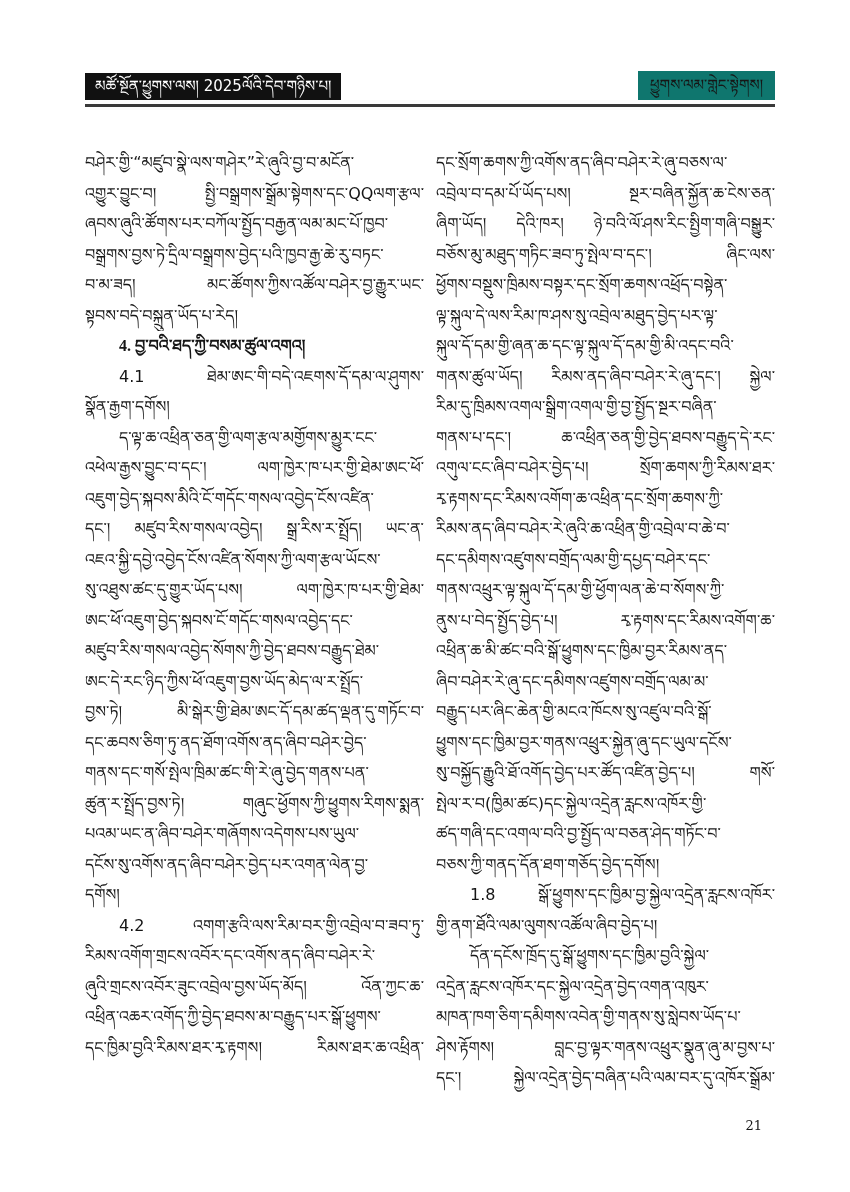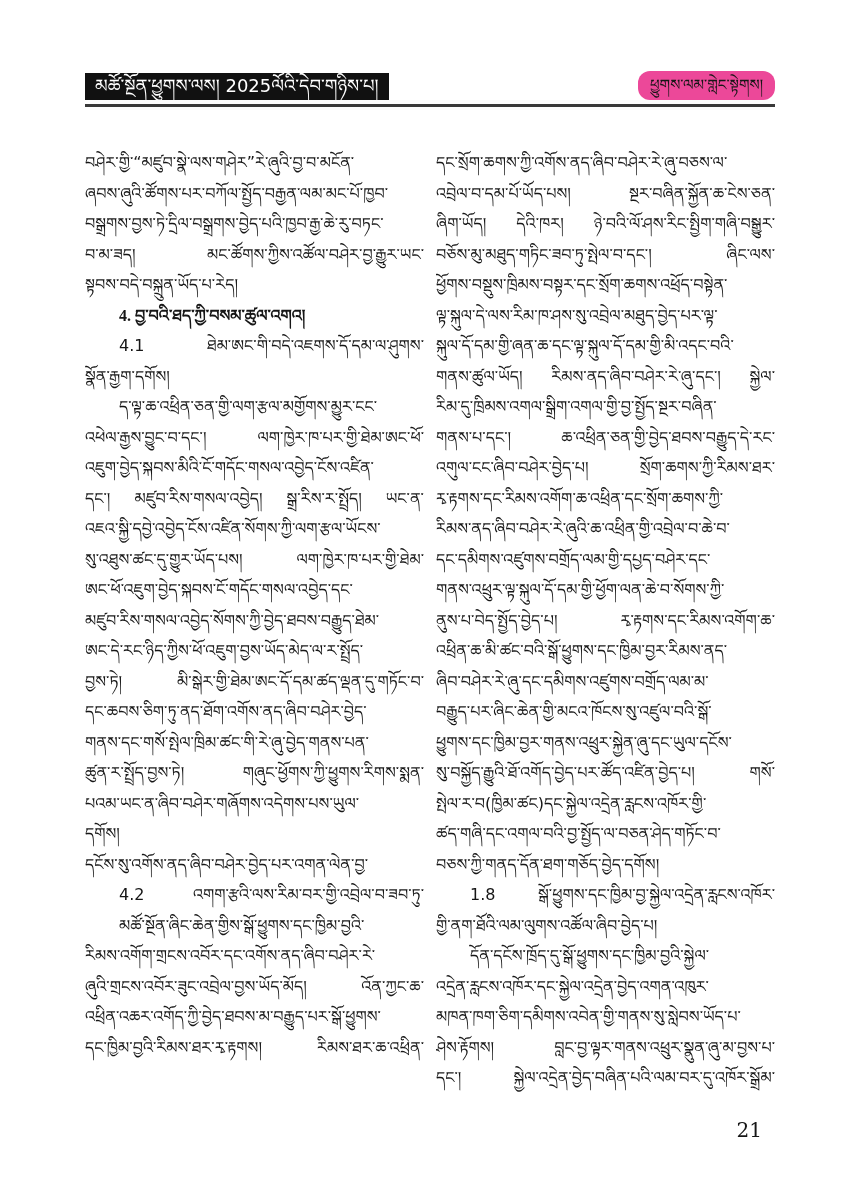--- a/index.html
+++ b/index.html
@@ -23,21 +23,21 @@
   }
   .header-row {
     display: flex;
     justify-content: space-between;
     align-items: flex-end;
     height: 32px;
   }
   .banner-left {
     background: #111111;
     color: #ffffff;
-    font-size: 18px;
+    font-size: 15px;
     line-height: 26px;
     height: 27px;
     padding: 0 10px;
     white-space: nowrap;
     overflow: hidden;
   }
   .banner-right {
     background: #d8d8d8;
     color: #161616;
     font-size: 15px;
@@ -83,41 +83,42 @@
   .line.h1 {
     font-weight: bold;
     text-align: left;
     text-align-last: left;
     font-family: Liberation Serif, serif;
   }
   .page-number {
     position: absolute;
     top: 1118px;
     right: 88px;
-    font-size: 20px;
+    font-size: 13px;
     color: #161616;
     font-family: "DejaVu Serif", serif;
   }
 </style>
 </head>
 <body>
 
 <div class="page">
   <div class="content">
 
     <div class="header-row">
       <div class="banner-left" style="background: rgb(17, 17, 17);">མཚོ་སྔོན་ཕྱུགས་ལས། 2025ལོའི་དེབ་གཉིས་པ།</div>
-      <div class="banner-right" style="background: #ec4899; border-radius: 12px;">ཕྱུགས་ལམ་གླེང་སྟེགས།</div>
+      <div class="banner-right" style="background: #0f766e;">ཕྱུགས་ལམ་གླེང་སྟེགས།</div>
     </div>
 
     <div class="header-rule" style="background: rgb(58, 58, 58);"></div>
 
     <div class="columns">
       <div class="col">
           <div class="line body">བཤེར་གྱི་“མཛུབ་སྣེ་ལས་གཤེར”རེ་ཞུའི་བྱ་བ་མངོན་</div>
+          <div class="line body">འགྱུར་བྱུང་བ། སྤྱི་བསྒྲགས་སྒྲོམ་སྟེགས་དང་QQལག་རྩལ་</div>
           <div class="line body">ཞབས་ཞུའི་ཚོགས་པར་བཀོལ་སྤྱོད་བརྒྱན་ལམ་མང་པོ་ཁྱབ་</div>
           <div class="line body">བསྒྲགས་བྱས་ཏེ་དྲིལ་བསྒྲགས་བྱེད་པའི་ཁྱབ་རྒྱ་ཆེ་རུ་བཏང་</div>
           <div class="line body">བ་མ་ཟད། མང་ཚོགས་ཀྱིས་འཚོལ་བཤེར་བྱ་རྒྱུར་ཡང་</div>
           <div class="line body end">སྟབས་བདེ་བསྐྲུན་ཡོད་པ་རེད།</div>
           <div class="line h1 indent end">4. བྱ་བའི་ཐད་ཀྱི་བསམ་ཚུལ་འགའ།</div>
           <div class="line h2 indent">4.1 ཐེམ་ཨང་གི་བདེ་འཇགས་དོ་དམ་ལ་ཤུགས་</div>
           <div class="line h2 end">སྣོན་རྒྱག་དགོས།</div>
           <div class="line body indent">ད་ལྟ་ཆ་འཕྲིན་ཅན་གྱི་ལག་རྩལ་མགྱོགས་མྱུར་ངང་</div>
           <div class="line body">འཕེལ་རྒྱས་བྱུང་བ་དང་། ལག་ཁྱེར་ཁ་པར་གྱི་ཐེམ་ཨང་ཕོ་</div>
           <div class="line body">འཇུག་བྱེད་སྐབས་མིའི་ངོ་གདོང་གསལ་འབྱེད་ངོས་འཛིན་</div>
@@ -125,24 +126,23 @@
           <div class="line body">འཇའ་སྐྱི་དབྱེ་འབྱེད་ངོས་འཛིན་སོགས་ཀྱི་ལག་རྩལ་ཡོངས་</div>
           <div class="line body">སུ་འཐུས་ཚང་དུ་གྱུར་ཡོད་པས། ལག་ཁྱེར་ཁ་པར་གྱི་ཐེམ་</div>
           <div class="line body">ཨང་ཕོ་འཇུག་བྱེད་སྐབས་ངོ་གདོང་གསལ་འབྱེད་དང་</div>
           <div class="line body">མཛུབ་རིས་གསལ་འབྱེད་སོགས་ཀྱི་བྱེད་ཐབས་བརྒྱུད་ཐེམ་</div>
           <div class="line body">ཨང་དེ་རང་ཉིད་ཀྱིས་ཕོ་འཇུག་བྱས་ཡོད་མེད་ལ་ར་སྤྲོད་</div>
           <div class="line body">བྱས་ཏེ། མི་སྒེར་གྱི་ཐེམ་ཨང་དོ་དམ་ཚད་ལྡན་དུ་གཏོང་བ་</div>
           <div class="line body">དང་ཆབས་ཅིག་ཏུ་ནད་ཐོག་འགོས་ནད་ཞིབ་བཤེར་བྱེད་</div>
           <div class="line body">གནས་དང་གསོ་སྤེལ་ཁྲིམ་ཚང་གི་རེ་ཞུ་བྱེད་གནས་པན་</div>
           <div class="line body">ཚུན་ར་སྤྲོད་བྱས་ཏེ། གཞུང་ཕྱོགས་ཀྱི་ཕྱུགས་རིགས་སྨན་</div>
           <div class="line body">པའམ་ཡང་ན་ཞིབ་བཤེར་གཞོགས་འདེགས་པས་ཡུལ་</div>
+          <div class="line body">དངོས་སུ་འགོས་ནད་ཞིབ་བཤེར་བྱེད་པར་འགན་ལེན་བྱ་</div>
           <div class="line body end">དགོས།</div>
-          <div class="line body">དངོས་སུ་འགོས་ནད་ཞིབ་བཤེར་བྱེད་པར་འགན་ལེན་བྱ་</div>
           <div class="line h2 indent">4.2 འགག་རྩའི་ལས་རིམ་བར་གྱི་འབྲེལ་བ་ཟབ་ཏུ་</div>
-          <div class="line body indent">མཚོ་སྔོན་ཞིང་ཆེན་གྱིས་སྒོ་ཕྱུགས་དང་ཁྱིམ་བྱའི་</div>
           <div class="line body">རིམས་འགོག་གྲངས་འབོར་དང་འགོས་ནད་ཞིབ་བཤེར་རེ་</div>
           <div class="line body">ཞུའི་གྲངས་འབོར་ཟུང་འབྲེལ་བྱས་ཡོད་མོད། འོན་ཀྱང་ཆ་</div>
           <div class="line body">འཕྲིན་འཆར་འགོད་ཀྱི་བྱེད་ཐབས་མ་བརྒྱུད་པར་སྒོ་ཕྱུགས་</div>
           <div class="line body">དང་ཁྱིམ་བྱའི་རིམས་ཐར་རྭ་རྟགས། རིམས་ཐར་ཆ་འཕྲིན་</div>
         </div>
       <div class="col">
           <div class="line body">དང་སྲོག་ཆགས་ཀྱི་འགོས་ནད་ཞིབ་བཤེར་རེ་ཞུ་བཅས་ལ་</div>
           <div class="line body">འབྲེལ་བ་དམ་པོ་ཡོད་པས། སྔར་བཞིན་སྐྱོན་ཆ་ངེས་ཅན་</div>
           <div class="line body">ཞིག་ཡོད། དེའི་ཁར། ཉེ་བའི་ལོ་ཤས་རིང་སྤྱིག་གཞི་བསྒྱུར་</div>
           <div class="line body">བཅོས་མུ་མཐུད་གཏིང་ཟབ་ཏུ་སྤེལ་བ་དང་། ཞིང་ལས་</div>

